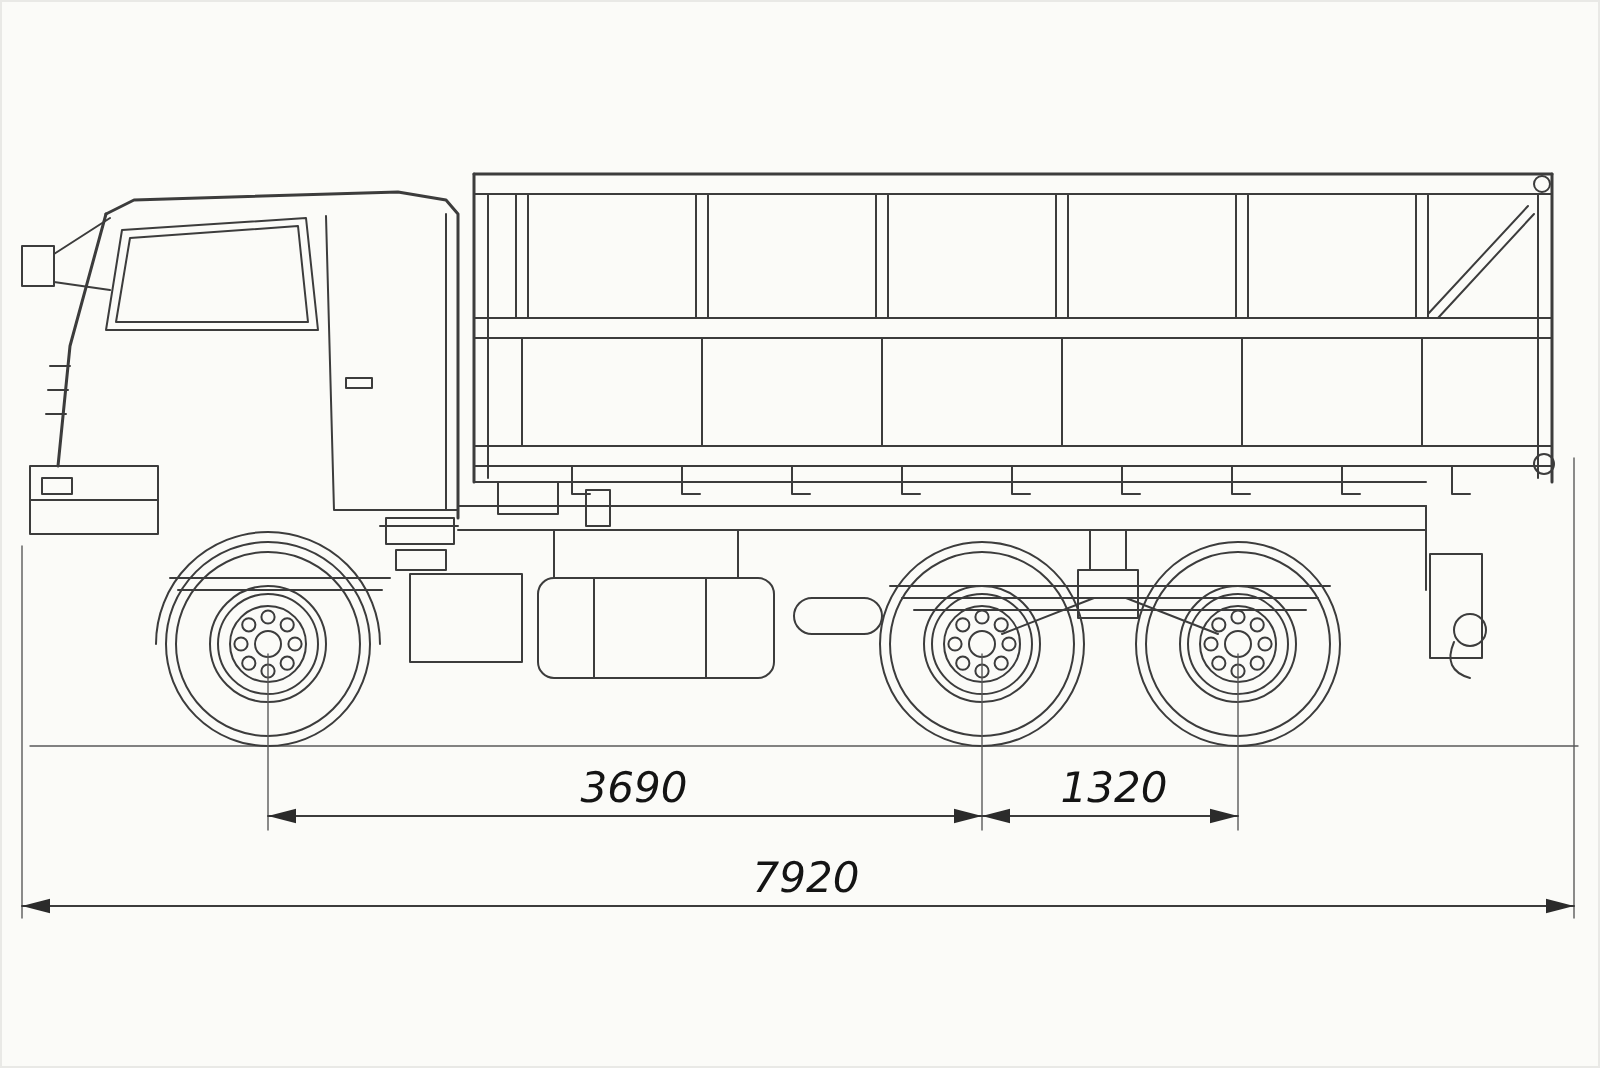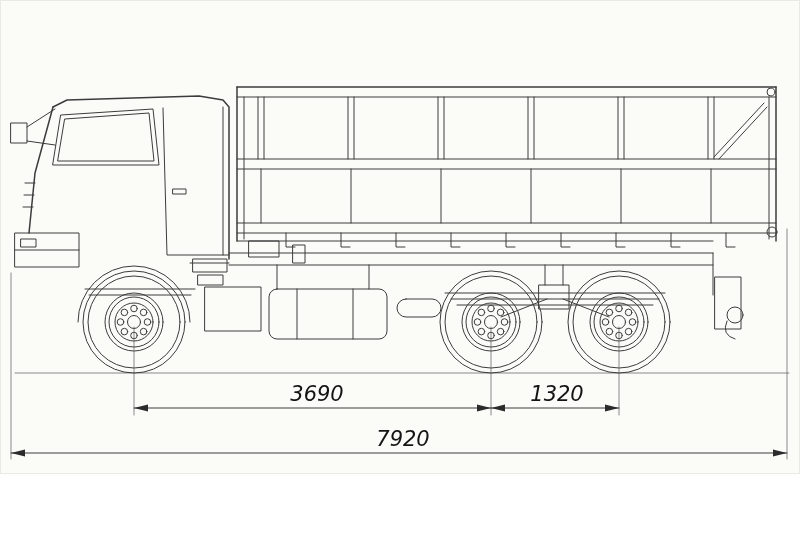--- a/index.html
+++ b/index.html
@@ -1,17 +1,17 @@
 <!DOCTYPE html>
 <html><head>
 <meta charset="utf-8">
 <style>
   html, body { margin: 0; padding: 0; background: #ffffff; }
   .canvas {
-    width: 800px; height: 474px;
+    width: 800px; height: 534px;
     background: #fbfbf8;
     border: 1px solid #e9e9e6;
     box-sizing: border-box;
     position: relative;
     font-family: "DejaVu Sans", sans-serif;
     overflow: hidden;
   }
   svg { display: block; }
   svg * { fill: none; stroke: #3c3c3c; stroke-width: 1; stroke-linecap: round; stroke-linejoin: round; }
   svg .thin  { stroke-width: 0.7; stroke: #5a5a5a; }

